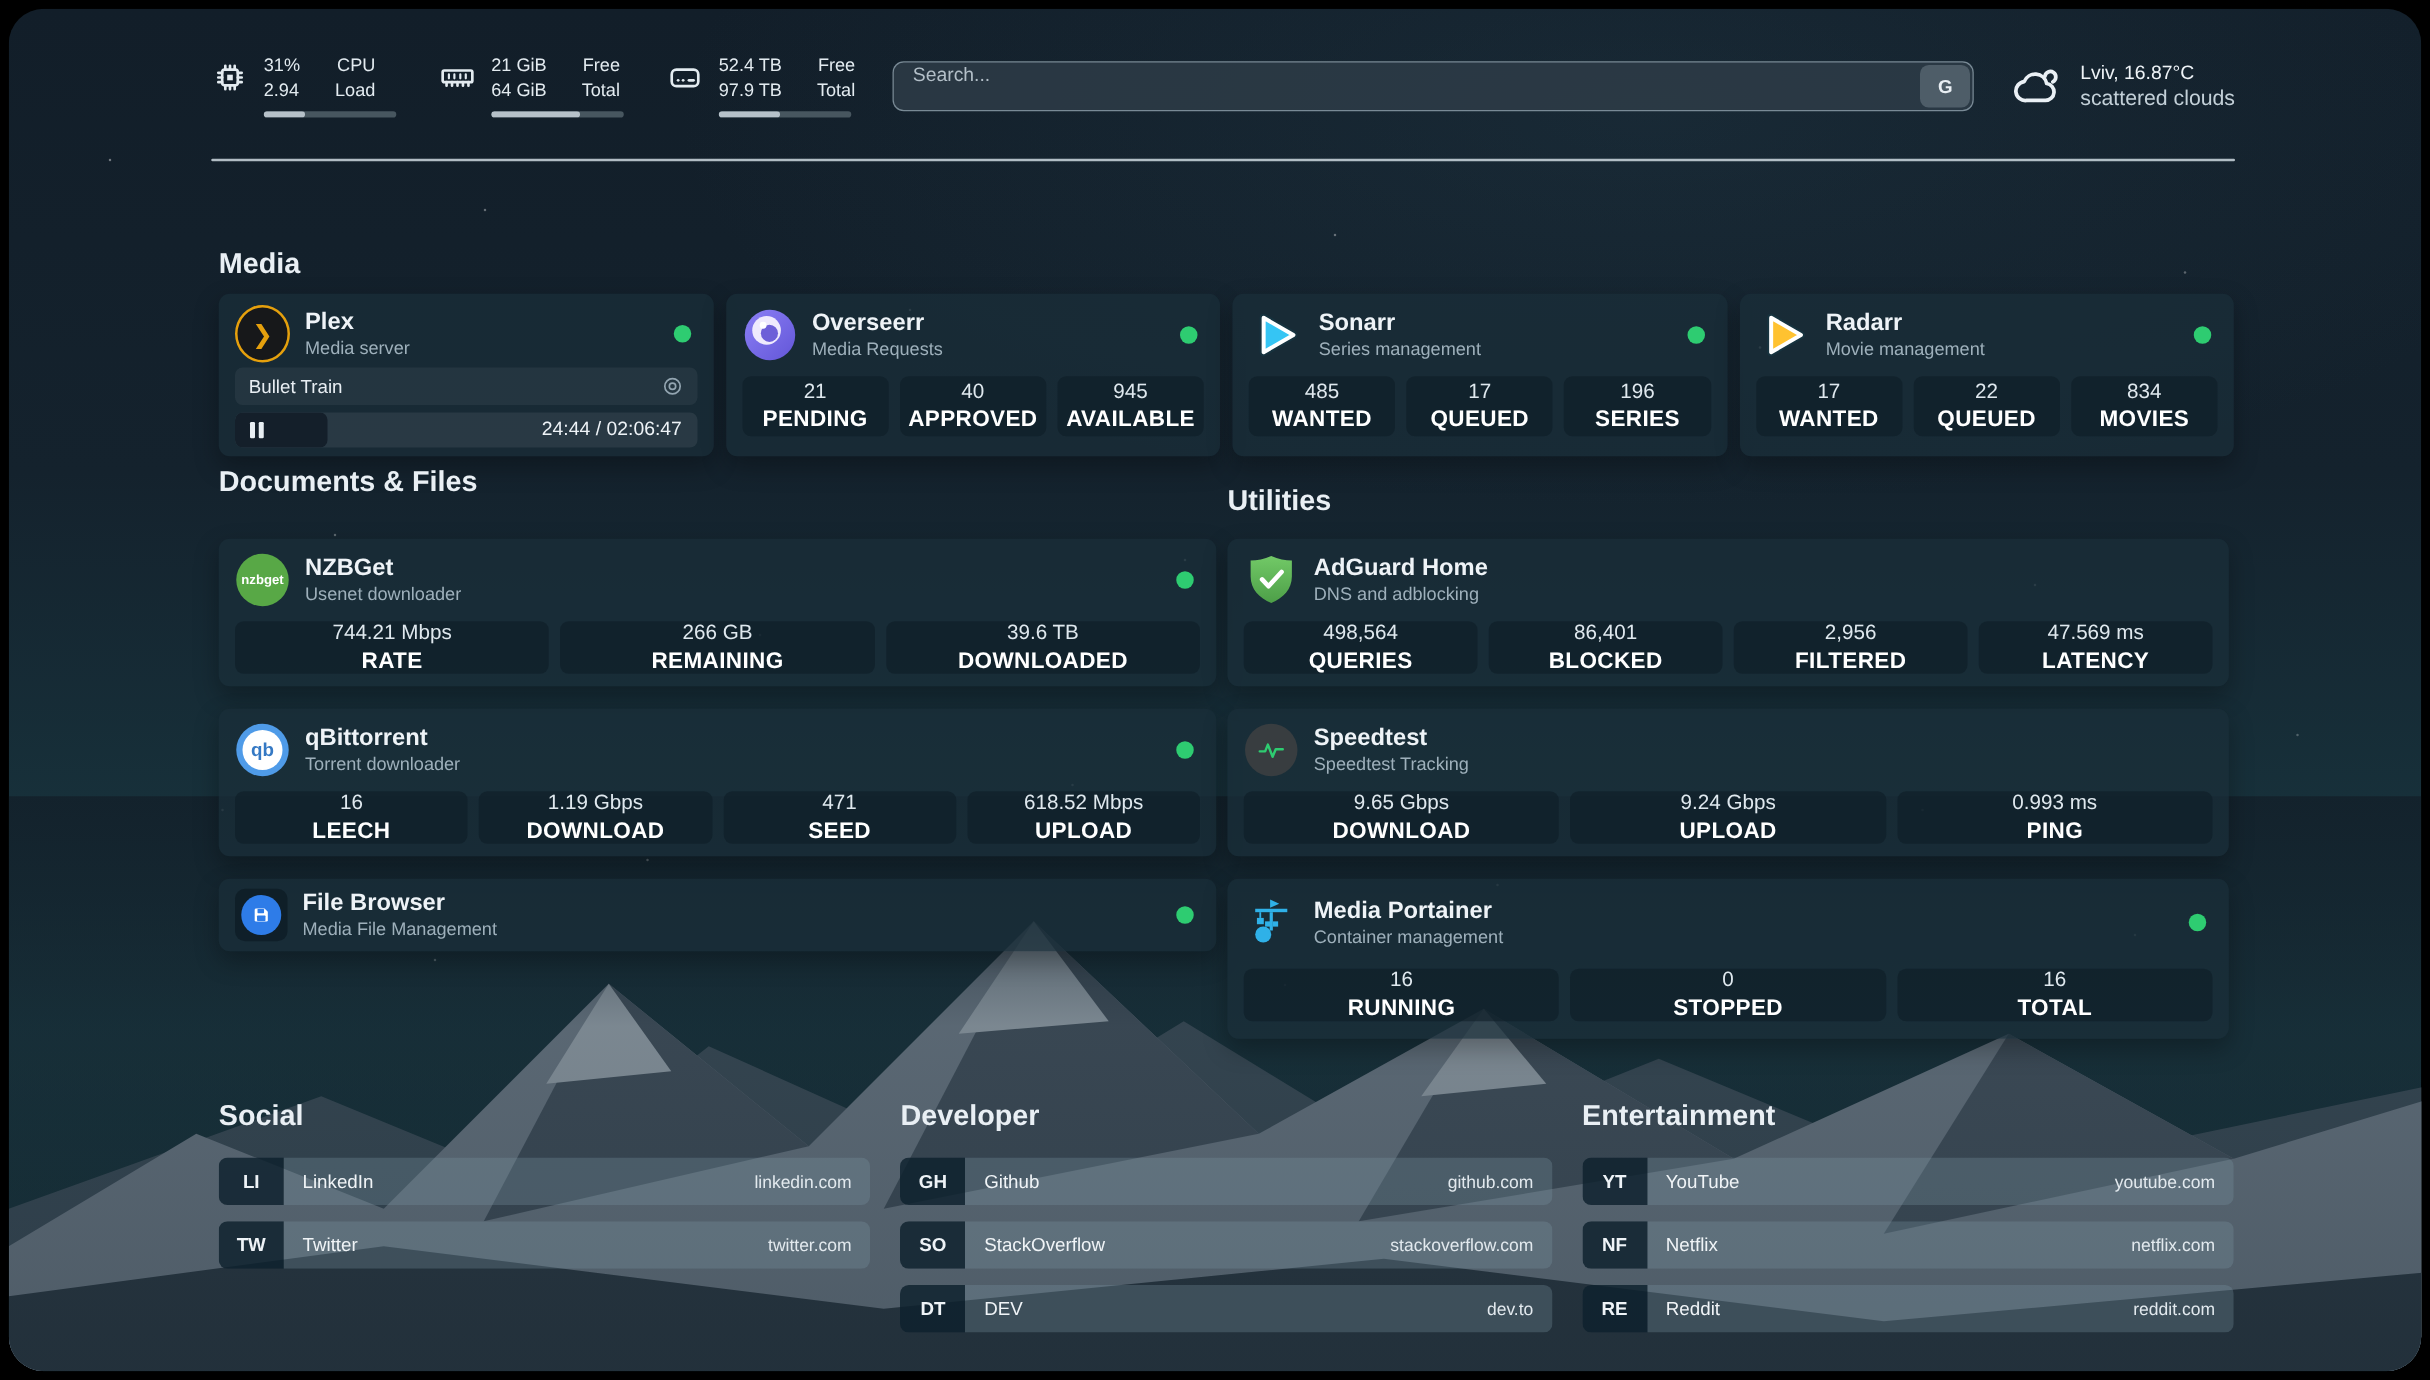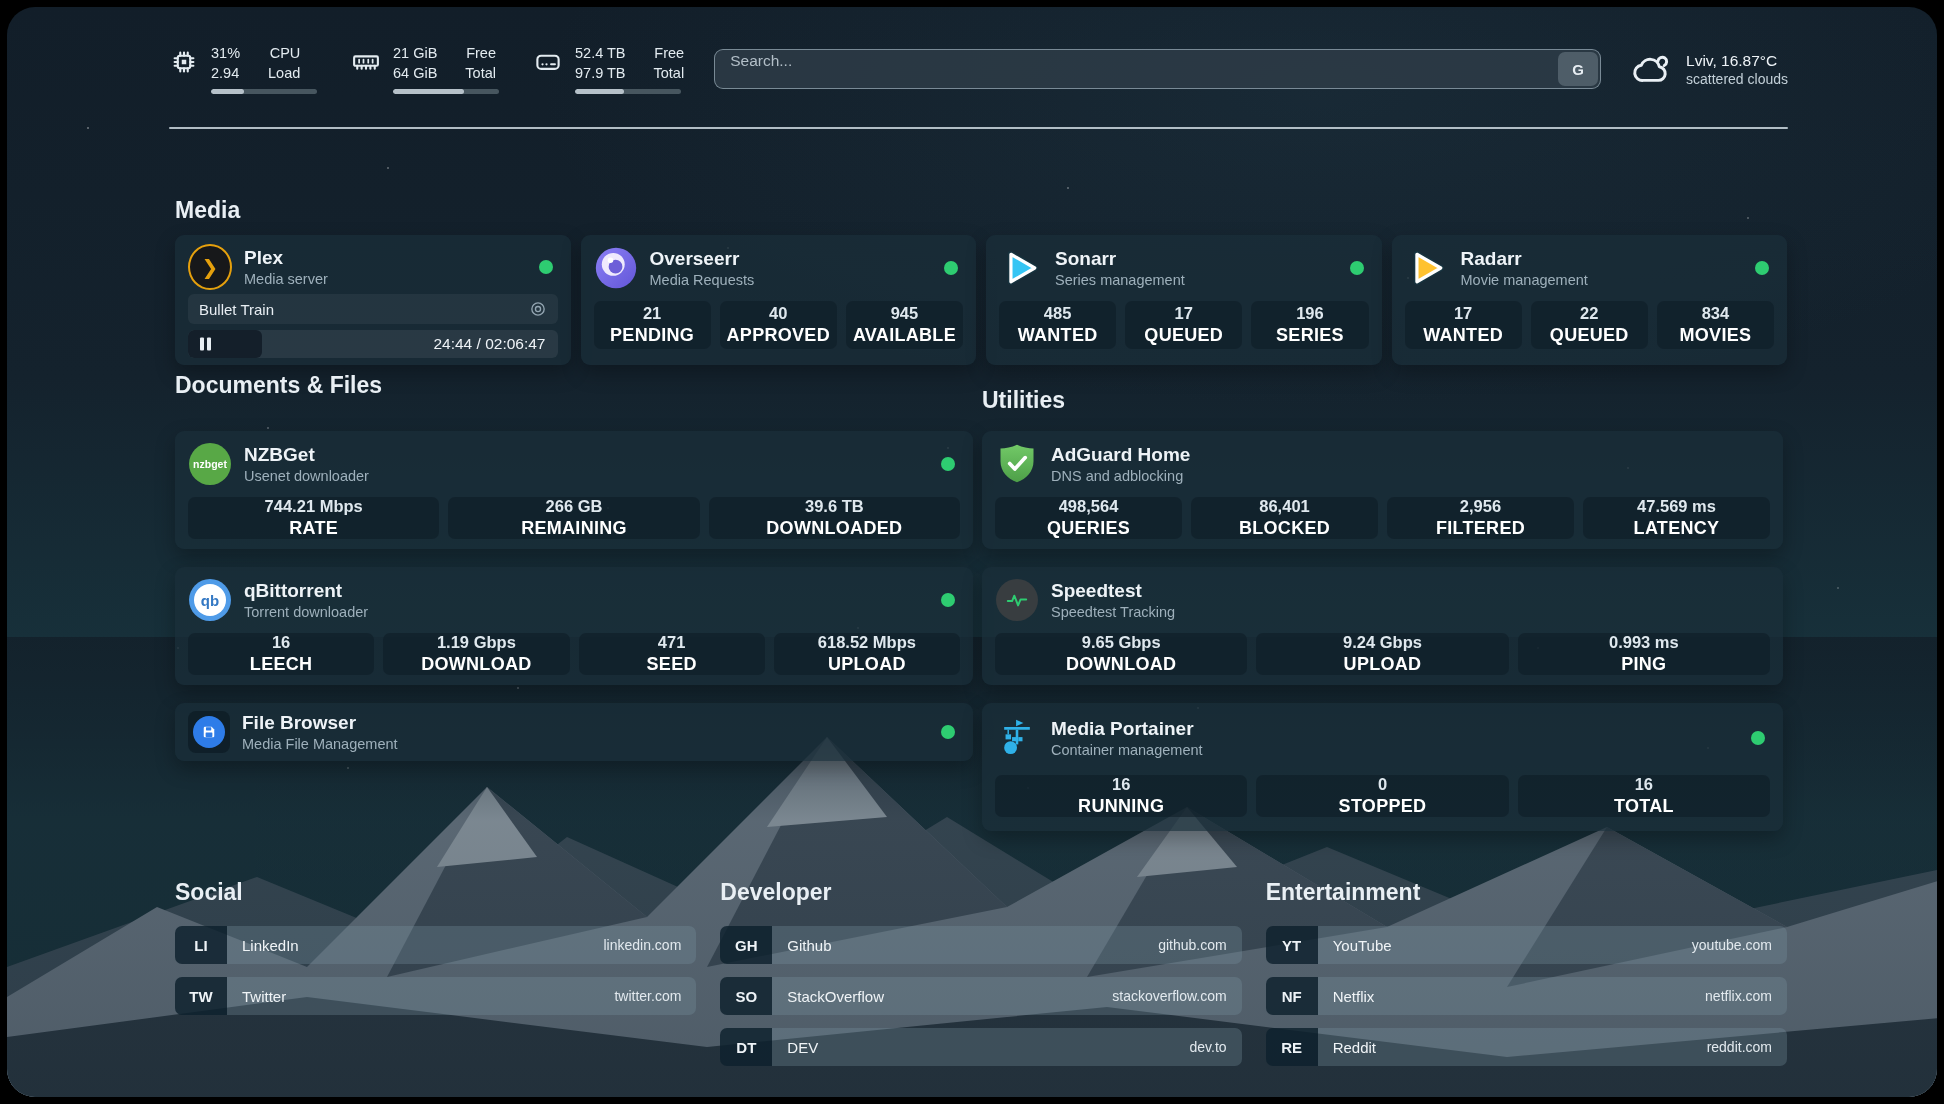--- a/index.html
+++ b/index.html
@@ -34,37 +34,37 @@
   .searchwrap{flex:1;margin:0 30px;position:relative;height:40px;}
   .searchwrap input{width:100%;height:40px;box-sizing:border-box;background:rgba(47,62,73,.78);
     border:1.5px solid rgba(152,170,182,.72);border-radius:9px;color:#e8eef3;font-size:15.5px;
     padding:0 54px 16px 15px;outline:none;font-family:inherit;}
   .searchwrap input::placeholder{color:#b3bfc8;}
   .search-btn{position:absolute;right:3px;top:3px;bottom:3px;width:40px;border:none;border-radius:7px;
     background:#4e5d68;color:#e8eef3;font-size:15px;font-weight:600;display:flex;align-items:center;justify-content:center;}
   .weather{display:flex;align-items:center;gap:13px;}
   .weather svg{width:42px;height:42px;color:#eaf0f5;}
   .w1{font-size:15.5px;color:#eef3f7;line-height:1.35;}
-  .w2{font-size:14px;color:#c3d0d8;}
+  .w2{font-size:17px;color:#c3d0d8;}
   .hdr-divider{position:absolute;left:162px;top:120px;width:1619px;height:2px;background:rgba(222,233,240,.78);border-radius:1px;}
   
   .sec-title{position:absolute;font-size:23px;font-weight:600;color:#e9eff4;margin:0;}
   
   .card{background:rgba(26,46,56,.74);border-radius:9px;box-shadow:0 8px 20px rgba(0,0,0,.28);
     padding:11px 13px;box-sizing:border-box;}
   .abs{position:absolute;}
   .card-head{display:flex;align-items:center;gap:12px;position:relative;}
   .app-icon{width:44px;height:44px;flex:0 0 auto;display:flex;align-items:center;justify-content:center;}
   .titles .t{font-size:19px;font-weight:600;color:#eef3f7;line-height:1.12;}
   .titles .s{font-size:14.5px;color:#9eb0bb;margin-top:3px;}
   .dot{position:absolute;right:5px;top:50%;transform:translateY(-50%);width:14px;height:14px;border-radius:50%;}
   .stats{display:flex;gap:9px;margin-top:11px;}
   .stat{flex:1;background:rgba(12,27,36,.55);border-radius:7px;display:flex;flex-direction:column;
     align-items:center;justify-content:center;gap:2px;}
-  .stat .v{font-size:16.5px;color:#dfe8ee;font-weight:bold;}
+  .stat .v{font-size:16.5px;color:#dfe8ee;}
   .stat .l{font-size:18px;font-weight:700;color:#fff;letter-spacing:.3px;}
   .h-media .stat{height:48px;}
   .h-mid .stat{height:42px;}
   .media-row{position:absolute;left:168px;top:228px;width:1612px;display:grid;grid-template-columns:repeat(4,1fr);gap:10px;}
   .media-row .card{height:130px;}
   
   .now{margin-top:5px;height:30px;background:rgba(255,255,255,.055);border-radius:6px;display:flex;
     align-items:center;justify-content:space-between;padding:0 11px;font-size:15px;color:#e8eef3;}
   .now svg{width:18px;height:18px;color:#93a5b1;}
   .prog{position:relative;margin-top:6px;height:28px;background:rgba(255,255,255,.075);border-radius:6px;overflow:hidden;}

